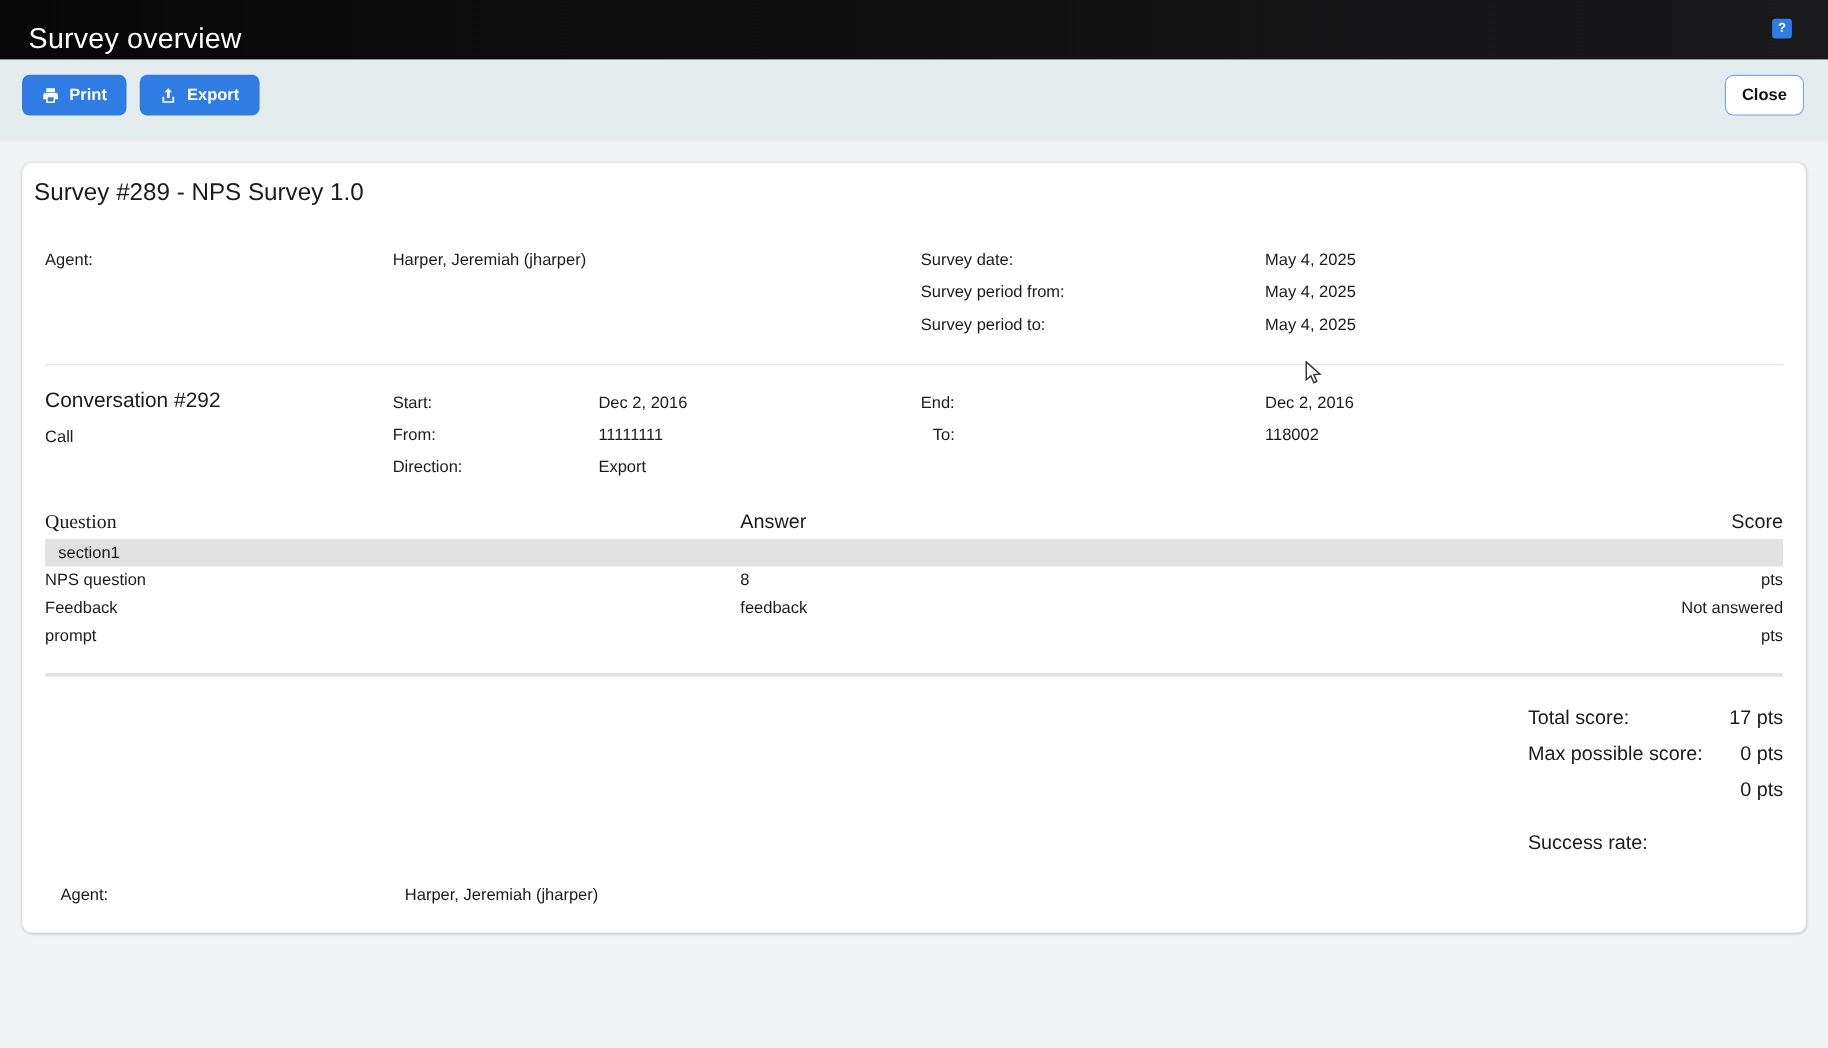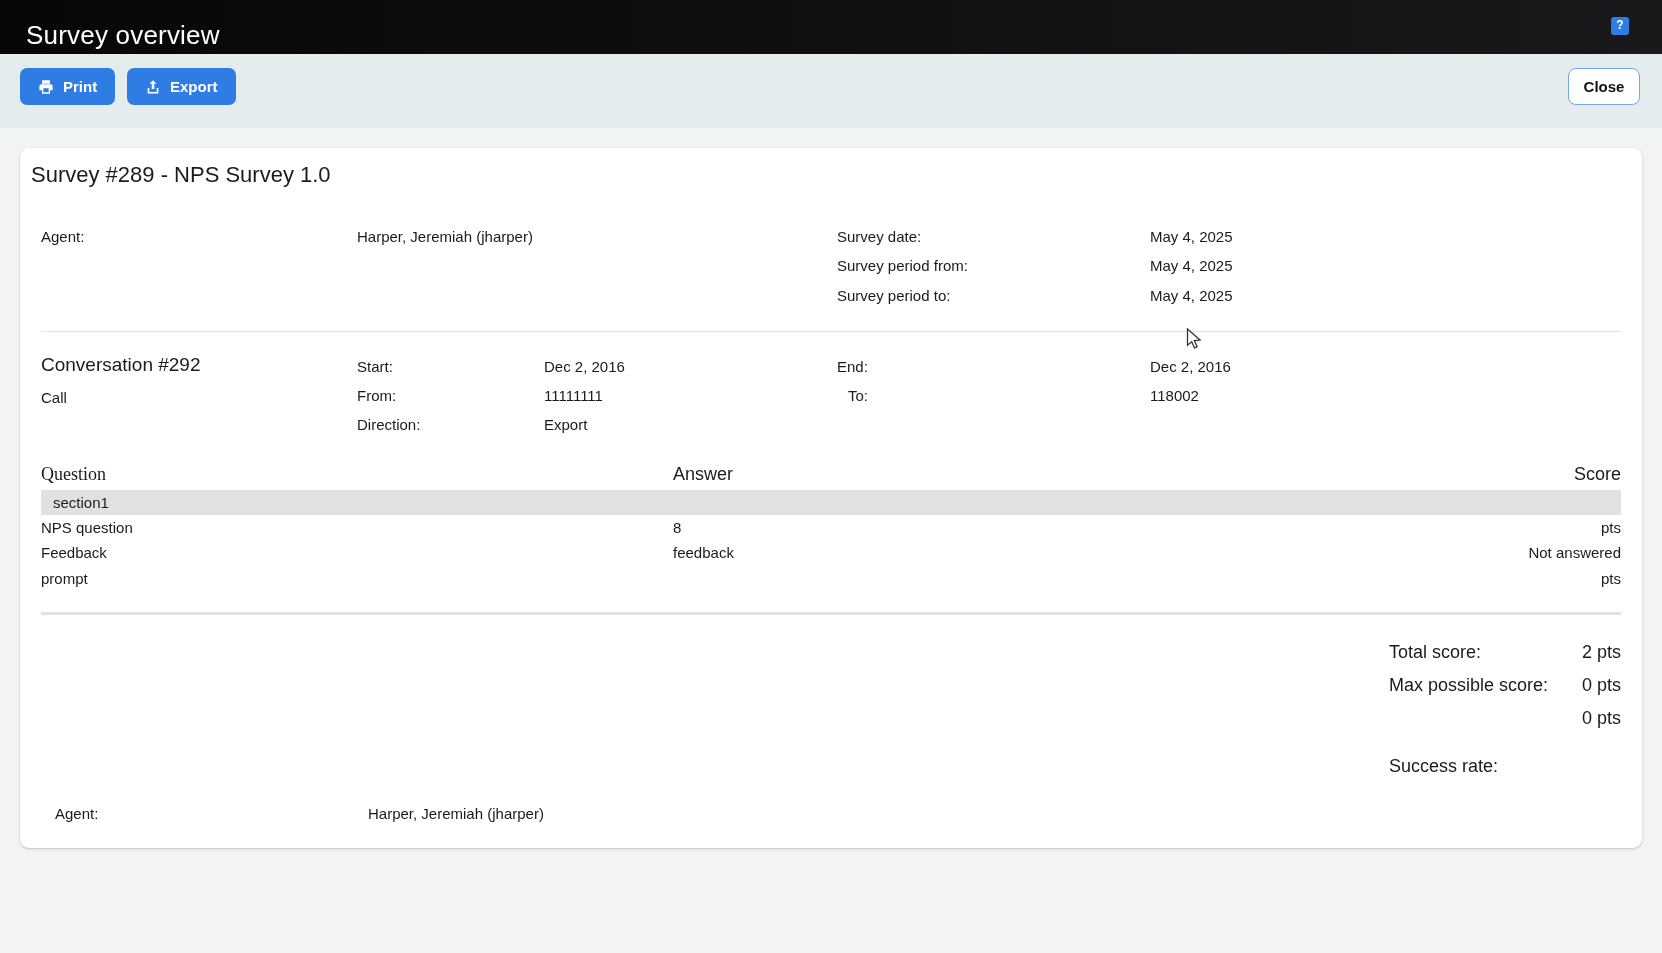--- a/index.html
+++ b/index.html
@@ -134,21 +134,21 @@
   <div class="t" style="left:653px; top:396px;">feedback</div>
   <div class="t right" style="top:396px;">Not answered</div>
 
   <div class="t" style="left:21px;  top:422px;">prompt</div>
   <div class="t" style="left:653px; top:422px;"></div>
   <div class="t right" style="top:422px;">pts</div>
 
   <div class="divider" style="left:21px; top:464px; width:1580px; height:3px;"></div>
 
   <div class="t totals" style="left:1369px; top:494px;">Total score:</div>
-  <div class="t totals right" style="top:494px;">2 pts</div>
+  <div class="t totals right" style="top:494px;">17 pts</div>
   <div class="t totals" style="left:1369px; top:527px;">Max possible score:</div>
   <div class="t totals right" style="top:527px;">0 pts</div>
   <div class="t totals" style="left:1369px; top:560px;margin-top:48px;">Success rate:</div>
   <div class="t totals right" style="top:560px;">0 pts</div>
 
   <div class="t" style="left:35px;  top:657px;">Agent:</div>
   <div class="t" style="left:348px; top:657px;">Harper, Jeremiah (jharper)</div>
 
 </main>
 

